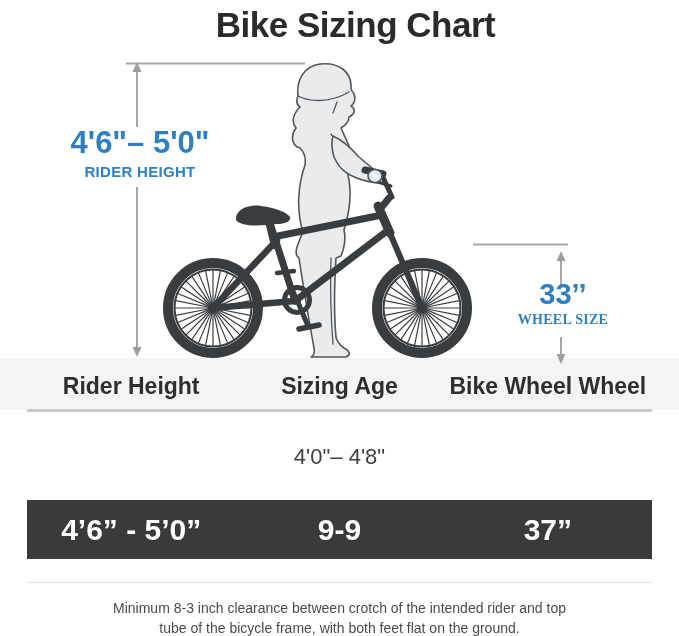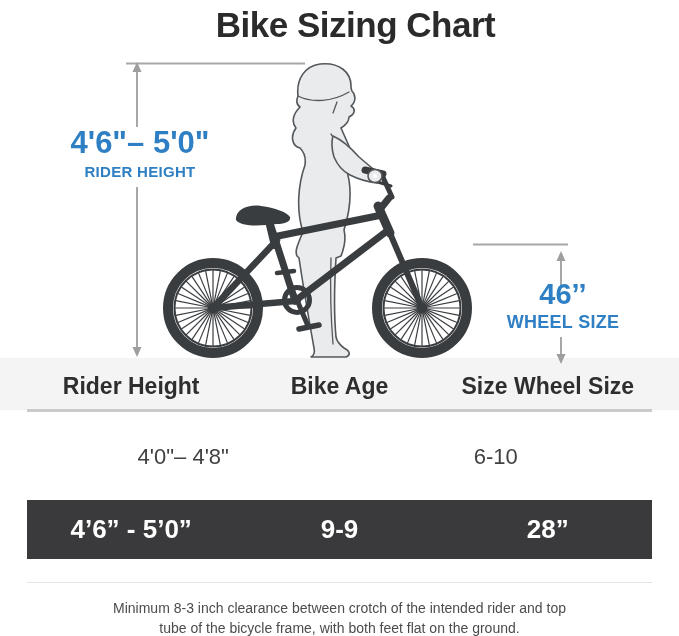--- a/index.html
+++ b/index.html
@@ -23,28 +23,28 @@
   .bike-stroke{stroke:var(--bike,#3a3d40);fill:none;stroke-linecap:round;}
   .bike-fill{fill:var(--bike,#3a3d40);stroke:none;}
   .spoke{stroke:var(--bike,#3a3d40);stroke-width:1.2;}
 
   .blue-label{text-align:center;color:var(--accent,#2e7fc3);}
   .blue-big{font-weight:700;font-size:31px;line-height:1.05;}
   .blue-small{font-weight:700;font-size:15px;letter-spacing:0.3px;margin-top:3px;}
   #height-label{top:127px;left:40px;width:200px;}
   #wheel-label{top:279px;left:498px;width:130px;}
   #wheel-label .blue-big{font-size:29px;}
-  #wheel-label .blue-small{font-size:18px;}
+  #wheel-label .blue-small{font-size:14px;font-family:Liberation Serif, serif;}
 
   .trow{left:27px;width:625px;display:flex;align-items:center;}
   .tcell{flex:1;text-align:center;}
   #thead{top:362px;height:48px;font-size:23px;font-weight:700;color:#2e2e2e;}
   #divider1{top:409px;left:27px;width:625px;height:3px;background:#c9cacb;}
   #row1{top:414px;height:86px;font-size:22px;color:#414141;}
-  #row2{top:500px;height:59px;background:var(--row-dark,#3a3a3c);color:#ffffff;font-size:26px;font-weight:600;}
+  #row2{top:500px;height:59px;background:var(--row-dark,#3a3a3c);color:#ffffff;font-size:30px;font-weight:600;}
   #divider2{top:582px;left:27px;width:625px;height:1px;background:#e3e3e3;}
   #footnote{top:598px;left:0;width:679px;text-align:center;font-size:14px;line-height:20px;color:#4c4c4c;}
 </style>
 </head>
 <body>
 
 <div id="stage">
 
   <div class="abs" id="title">Bike Sizing Chart</div>
 
@@ -218,41 +218,40 @@
       <circle cx="375" cy="176" r="2.2" fill="#ffffff" stroke="none"></circle>
     </g>
   </svg>
 
   <div class="abs blue-label" id="height-label">
     <div class="blue-big">4'6"– 5'0"</div>
     <div class="blue-small">RIDER HEIGHT</div>
   </div>
 
   <div class="abs blue-label" id="wheel-label">
-    <div class="blue-big">46’’</div>
+    <div class="blue-big">33’’</div>
     <div class="blue-small">WHEEL SIZE</div>
   </div>
 
   <div class="abs trow" id="thead">
     <div class="tcell">Rider Height</div>
-    <div class="tcell">Bike Age</div>
-    <div class="tcell">Size Wheel Size</div>
+    <div class="tcell">Sizing Age</div>
+    <div class="tcell">Bike Wheel Wheel</div>
   </div>
 
   <div class="abs" id="divider1"></div>
 
   <div class="abs trow" id="row1">
     <div class="tcell">4'0"– 4'8"</div>
-    <div class="tcell">6-10</div>
   </div>
 
   <div class="abs trow" id="row2">
     <div class="tcell">4’6” - 5’0”</div>
     <div class="tcell">9-9</div>
-    <div class="tcell">28”</div>
+    <div class="tcell">37”</div>
   </div>
 
   <div class="abs" id="divider2"></div>
 
   <div class="abs" id="footnote">
     <div>Minimum 8-3 inch clearance between crotch of the intended rider and top</div>
     <div>tube of the bicycle frame, with both feet flat on the ground.</div>
   </div>
 
 </div>

